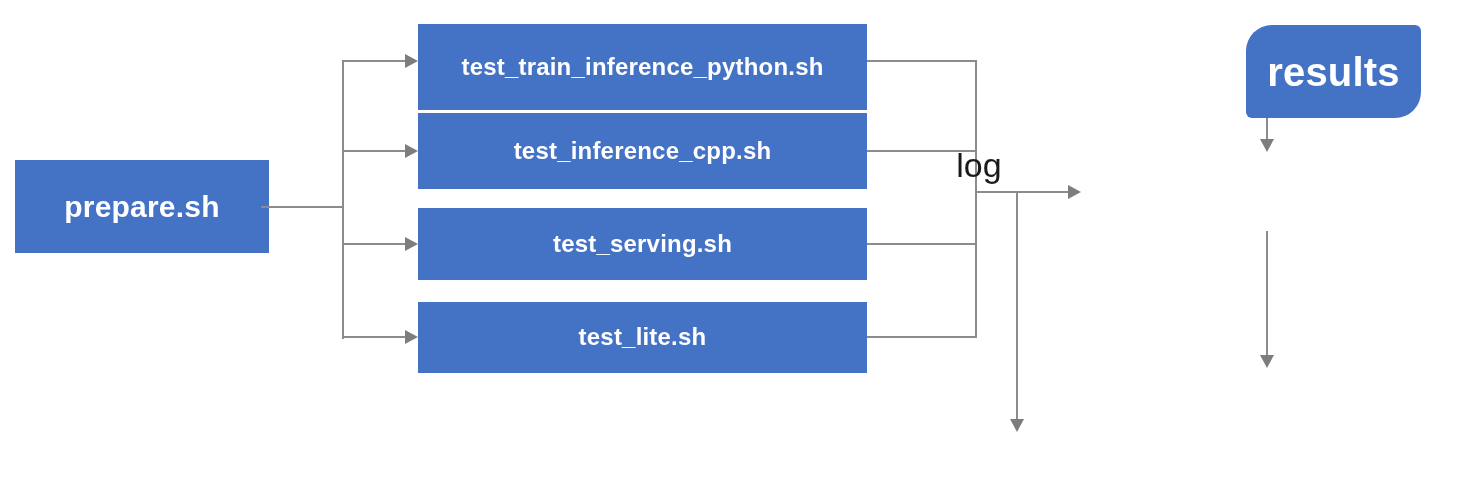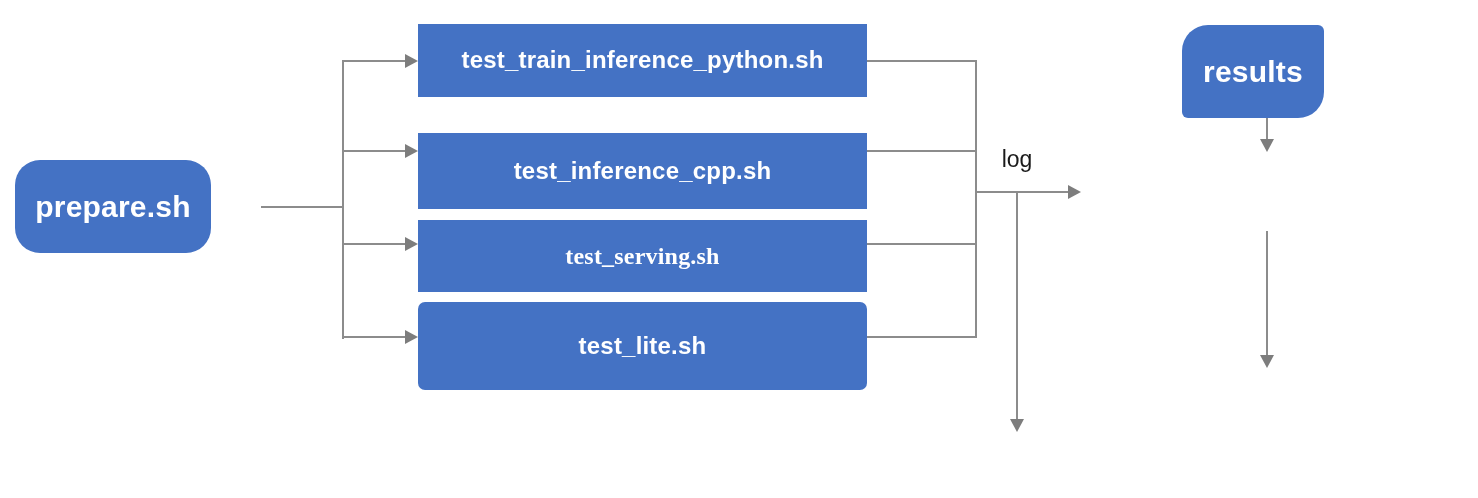--- a/index.html
+++ b/index.html
@@ -15,48 +15,48 @@
   .canvas{
     position:relative;width:1478px;height:498px;background:var(--canvas-bg);
     font-family:"Liberation Sans",sans-serif;overflow:hidden;
   }
   .node{
     position:absolute;background:var(--node-fill);color:var(--node-text);
     display:flex;align-items:center;justify-content:center;
     font-weight:700;text-align:center;line-height:1.1;
     letter-spacing:0.2px;
   }
-  .node-prepare   {left:15px;  top:160px; width:196px; height:93px; font-size:30px;border-radius:25px;}
+  .node-prepare   {left:15px;  top:160px; width:254px; height:93px; font-size:30px;}
   .node-test      {left:418px; width:449px; font-size:24px;}
-  .node-t1{top:24px;  height:73px;}
-  .node-t2{top:113px; height:76px;margin-top:20px;}
-  .node-t3{top:220px; height:72px;font-family:Liberation Serif, serif;}
-  .node-t4{top:302px; height:88px;border-radius:7px;}
-  .node-results   {left:1182px;top:25px;  width:142px; height:93px; font-size:30px;
+  .node-t1{top:24px;  height:86px;}
+  .node-t2{top:113px; height:76px;}
+  .node-t3{top:208px; height:72px;}
+  .node-t4{top:302px; height:71px;}
+  .node-results   {left:1246px;top:25px;  width:175px; height:93px; font-size:40px;
                    border-radius:26px 6px 26px 6px;}
   .node-compare   {left:1082px;top:153px; width:373px; height:78px; font-size:30px;}
 
   .hline{position:absolute;height:2px;background:var(--connector);}
   .vline{position:absolute;width:2px;background:var(--connector);}
 
   .arrow-right{
     position:absolute;width:0;height:0;
     border-top:7px solid transparent;border-bottom:7px solid transparent;
     border-left:13px solid var(--arrowhead);
   }
   .arrow-down{
     position:absolute;width:0;height:0;
     border-left:7px solid transparent;border-right:7px solid transparent;
     border-top:13px solid var(--arrowhead);
   }
 
   .floating-label{
     position:absolute;text-align:center;white-space:nowrap;
   }
-  .log-label{left:975px;top:146px;width:84px;font-size:23px;color:var(--log-text);}
+  .log-label{left:937px;top:146px;width:84px;font-size:34px;color:var(--log-text);}
   .warning-label{font-size:34px;font-weight:700;color:var(--warning-text);}
   .precision-label{left:1146px;top:379px;width:240px;}
   .function-label{left:900px;top:443px;width:240px;}
 </style>
 </head>
 <body>
 
 <div class="canvas">
 
   <div class="node node-prepare">prepare.sh</div>

